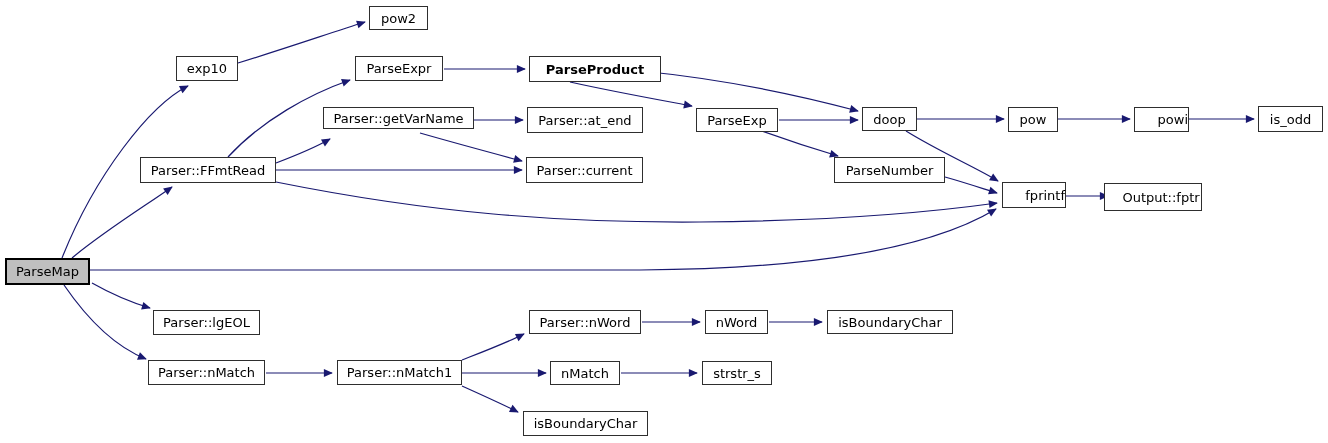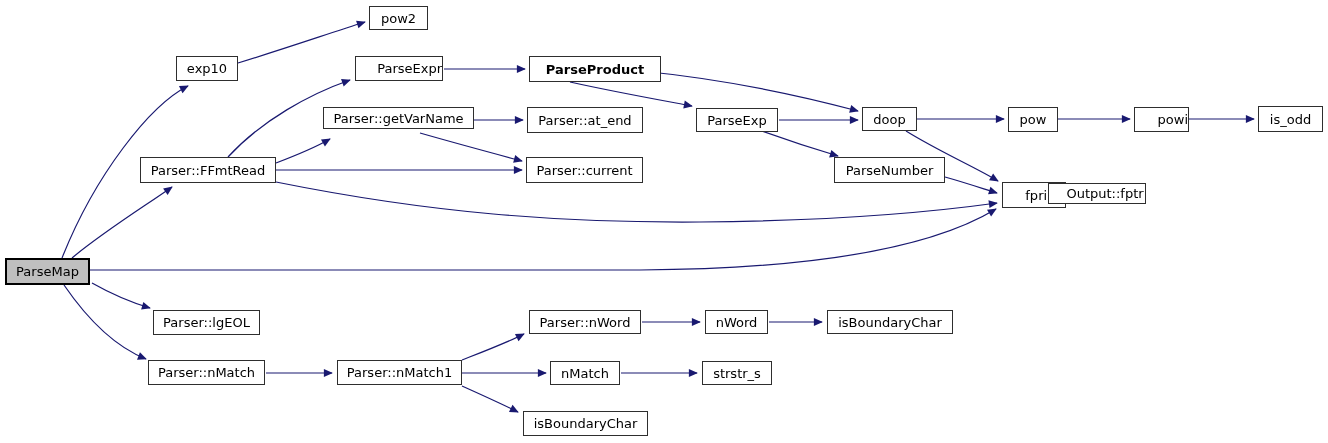--- a/index.html
+++ b/index.html
@@ -92,21 +92,21 @@
     </div>
     <div class="node" style="left: 176px; top: 56px; width: 62px; height: 25px;">
       <span>exp10</span>
     </div>
     <div class="node" style="left: 369px; top: 6px; width: 59px; height: 24px;">
       <span>pow2</span>
     </div>
     <div class="node" style="left: 140px; top: 157px; width: 136px; height: 26px;">
       <span>Parser::FFmtRead</span>
     </div>
-    <div class="node" style="left: 355px; top: 56px; width: 88px; height: 25px; justify-content: flex-end;">
+    <div class="node" style="left: 355px; top: 56px; width: 88px; height: 25px;">
       <span>ParseExpr</span>
     </div>
     <div class="node" style="left: 529px; top: 56px; width: 132px; height: 26px; font-weight: bold;">
       <span>ParseProduct</span>
     </div>
     <div class="node" style="left: 323px; top: 107px; width: 151px; height: 22px;">
       <span>Parser::getVarName</span>
     </div>
     <div class="node" style="left: 527px; top: 107px; width: 116px; height: 26px;">
       <span>Parser::at_end</span>
@@ -128,21 +128,21 @@
     </div>
     <div class="node" style="left: 1258px; top: 106px; width: 65px; height: 26px;">
       <span>is_odd</span>
     </div>
     <div class="node" style="left: 834px; top: 157px; width: 111px; height: 26px;">
       <span>ParseNumber</span>
     </div>
     <div class="node" style="left: 1002px; top: 182px; width: 64px; height: 26px; justify-content: flex-end;">
       <span>fprintf</span>
     </div>
-    <div class="node" style="left: 1048px; top: 183px; width: 98px; height: 21px; padding-left: 16px;">
+    <div class="node" style="left: 1104px; top: 183px; width: 98px; height: 28px; padding-left: 16px;">
       <span>Output::fptr</span>
     </div>
     <div class="node" style="left: 153px; top: 310px; width: 107px; height: 25px;">
       <span>Parser::lgEOL</span>
     </div>
     <div class="node" style="left: 148px; top: 360px; width: 117px; height: 25px;">
       <span>Parser::nMatch</span>
     </div>
     <div class="node" style="left: 337px; top: 360px; width: 125px; height: 25px;">
       <span>Parser::nMatch1</span>

